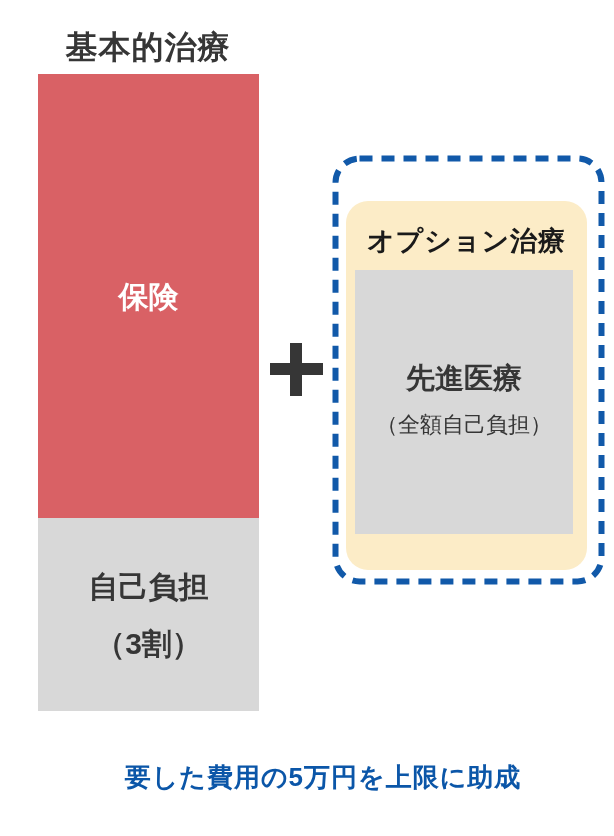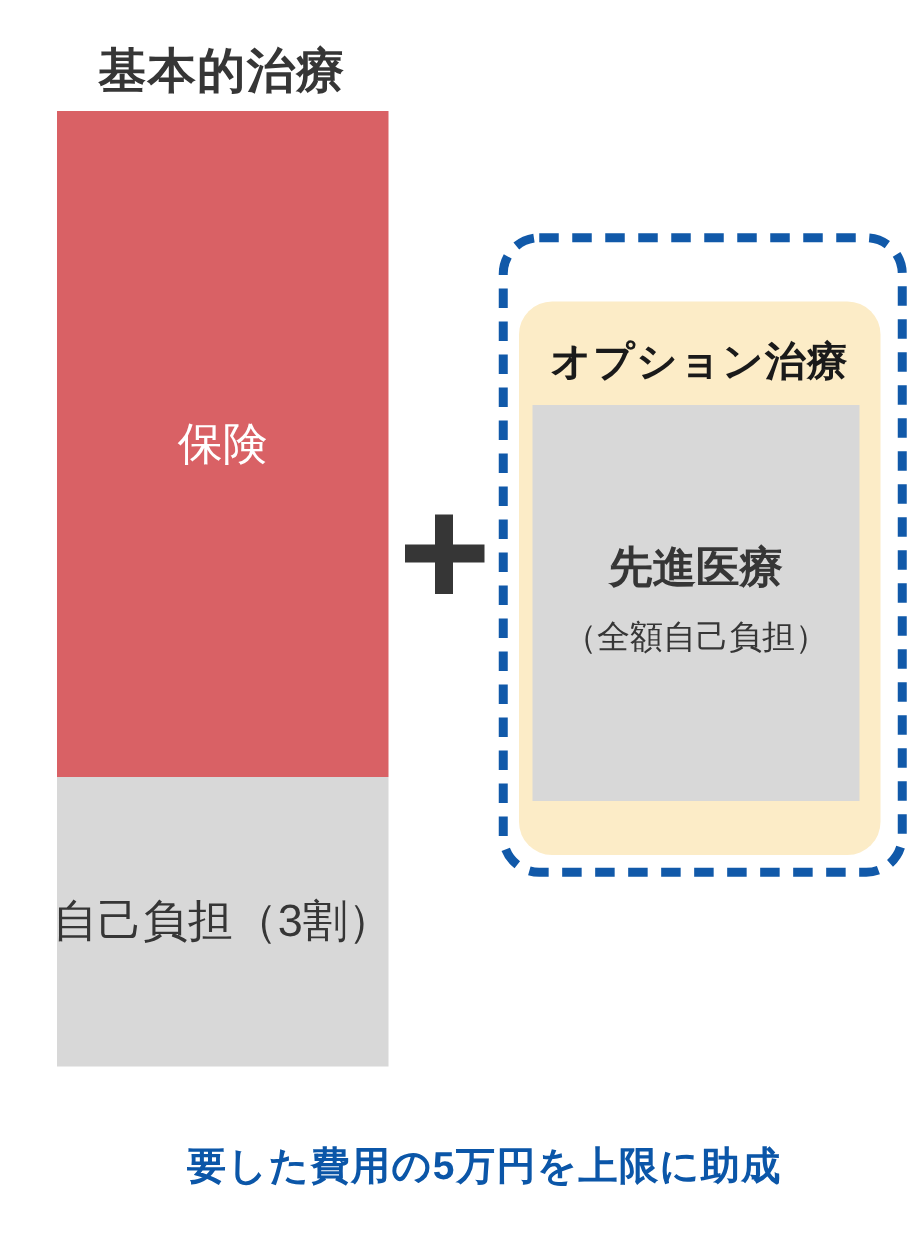--- a/index.html
+++ b/index.html
@@ -15,22 +15,22 @@
 
   
   .bt-title {
     position:absolute; left:38px; top:26px; width:220px;
     text-align:center;
     font-size:32px; font-weight:bold; color:var(--dark);
     letter-spacing:1px; white-space:nowrap;
   }
   .bar {
     position:absolute; left:38px; width:221px;
-    display:flex; flex-direction:row; justify-content:center; align-items:center;
-    text-align:center; font-weight:normal;
+    display:flex; flex-direction:column; justify-content:center; align-items:center;
+    text-align:center; font-weight:bold;
   }
   .bar-line { line-height:57px; white-space:nowrap; }
   .bar-insurance { top:74px; height:444px; background:var(--red); color:#ffffff; font-size:30px; }
   .bar-copay     { top:518px; height:193px; background:var(--gray_bar); color:var(--dark); font-size:30px; }
 
   
   .plus { position:absolute; left:270px; top:343px; width:53px; height:53px; }
   .plus::before {
     content:""; position:absolute; left:0; top:20px;
     width:53px; height:12px; background:var(--dark);

